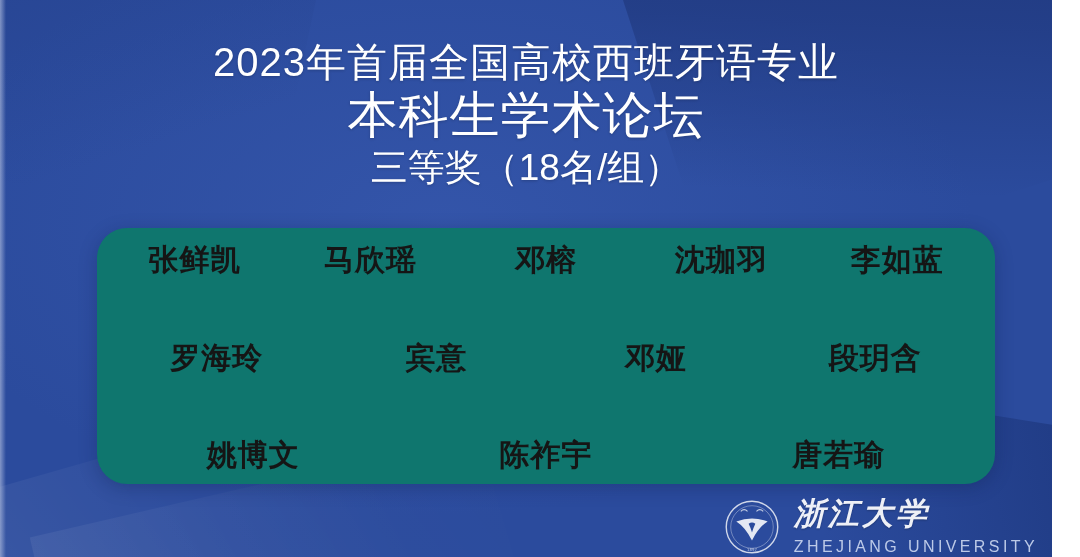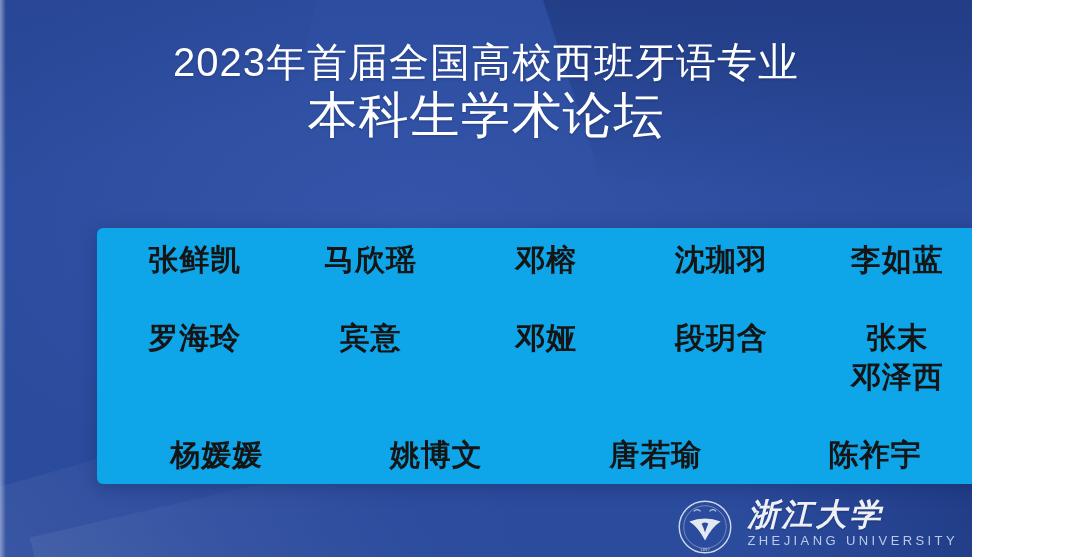--- a/index.html
+++ b/index.html
@@ -6,21 +6,21 @@
 
   html, body {
     width: 1080px;
     height: 557px;
     overflow: hidden;
     font-family: "Liberation Sans", "DejaVu Sans", sans-serif;
   }
 
   #poster {
     position: relative;
-    width: 972px;
+    width: 1052px;
     height: 557px;
     background: #2b4b9d;
     overflow: hidden;
   }
 
   
   .bg-shape {
     position: absolute;
     pointer-events: none;
   }
@@ -118,22 +118,22 @@
     text-shadow: 0 1px 3px rgba(0,0,0,.2);
   }
 
   
   .name-card {
     position: absolute;
     left: 97px;
     top: 228px;
     width: 898px;
     height: 256px;
-    background: #0ea5e9;
-    border-radius: 6px;
+    background: #0f766e;
+    border-radius: 30px;
     box-shadow: 0 4px 18px rgba(10,25,70,.28);
     z-index: 5;
     padding: 12px 10px 10px 10px;
     display: flex;
     flex-direction: column;
     justify-content: space-between;
   }
 
   .name-row {
     display: flex;
@@ -155,21 +155,21 @@
   .name-cell .sub {
     display: block;
   }
 
   
   .logo {
     position: absolute;
     right: 14px;
     bottom: 2px;
     display: flex;
-    align-items: flex-start;
+    align-items: flex-end;
     gap: 14px;
     z-index: 6;
     opacity: .92;
   }
 
   .logo-emblem {
     width: 56px;
     height: 56px;
     position: relative;
     flex: none;
@@ -186,42 +186,43 @@
     font-size: 31px;
     color: #ffffff;
     font-family: "Liberation Serif", "DejaVu Serif", serif;
     font-style: italic;
     font-weight: 700;
     letter-spacing: 3px;
     text-shadow: 0 1px 2px rgba(0,0,0,.25);
   }
 
   .logo-en {
-    font-size: 13px;
+    font-size: 16px;
     color: #c9d5ef;
     letter-spacing: 3.4px;
-    margin-top: 4px;
+    margin-top: 10px;
   }
 </style>
 </head>
 <body>
 
 <div id="poster">
 
   <div class="bg-shape bg-vignette"></div>
   <div class="bg-shape bg-dark-top-right"></div>
   <div class="bg-shape bg-dark-top-left"></div>
   <div class="bg-shape bg-streak-a"></div>
   <div class="bg-shape bg-streak-b"></div>
   <div class="bg-shape bg-streak-right"></div>
   <div class="bg-shape edge-left"></div>
 
   <div class="header">
     <div class="title-line-1">2023年首届全国高校西班牙语专业</div>
     <div class="title-line-2">本科生学术论坛</div>
+    <div class="award-line">三等奖（18名/组）</div>
   </div>
 
   <div class="name-card">
 
     <div class="name-row">
       <div class="name-cell">
         <span>张鲜凯</span>
         
       </div>
       <div class="name-cell">
@@ -250,41 +251,33 @@
         <span>宾意</span>
         
       </div>
       <div class="name-cell">
         <span>邓娅</span>
         
       </div>
       <div class="name-cell">
         <span>段玥含</span>
       </div>
-      <div class="name-cell">
-        <span>张末</span>
-        <span class="sub">邓泽西</span>
-      </div>
     </div>
 
     <div class="name-row">
       <div class="name-cell">
-        <span>杨媛媛</span>
-        
-      </div>
-      <div class="name-cell">
         <span>姚博文</span>
         
       </div>
       <div class="name-cell">
+        <span>陈祚宇</span>
+        
+      </div>
+      <div class="name-cell">
         <span>唐若瑜</span>
-        
-      </div>
-      <div class="name-cell">
-        <span>陈祚宇</span>
         
       </div>
     </div>
 
   </div>
 
   <div class="logo">
     <div class="logo-emblem">
       <svg viewBox="0 0 100 100" width="56" height="56" aria-hidden="true">
         <circle cx="50" cy="50" r="46" fill="none" stroke="#ffffff" stroke-width="2.5" opacity="0.85"></circle>

